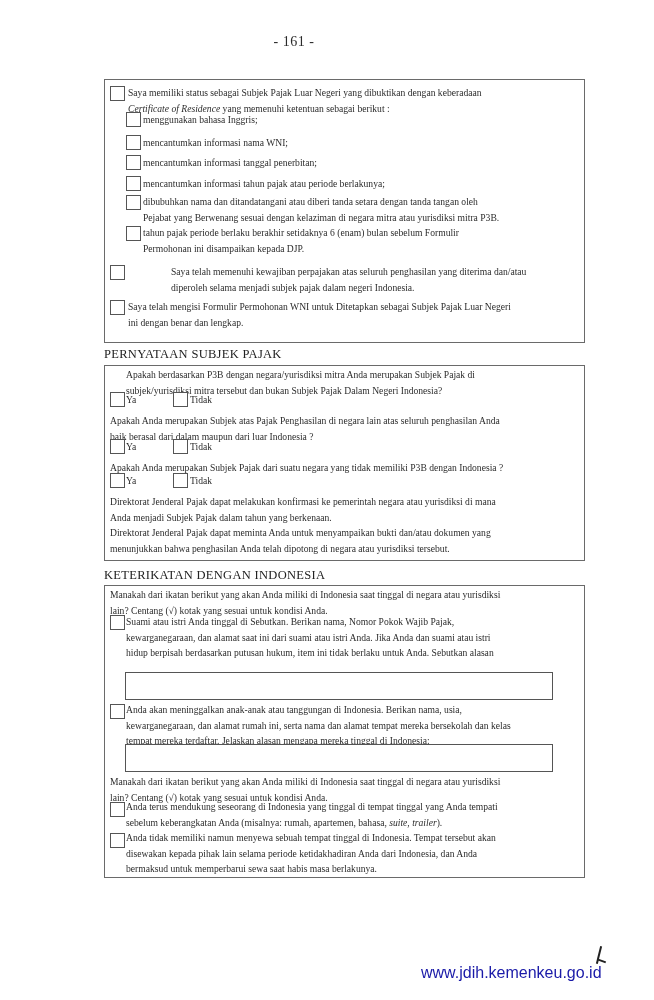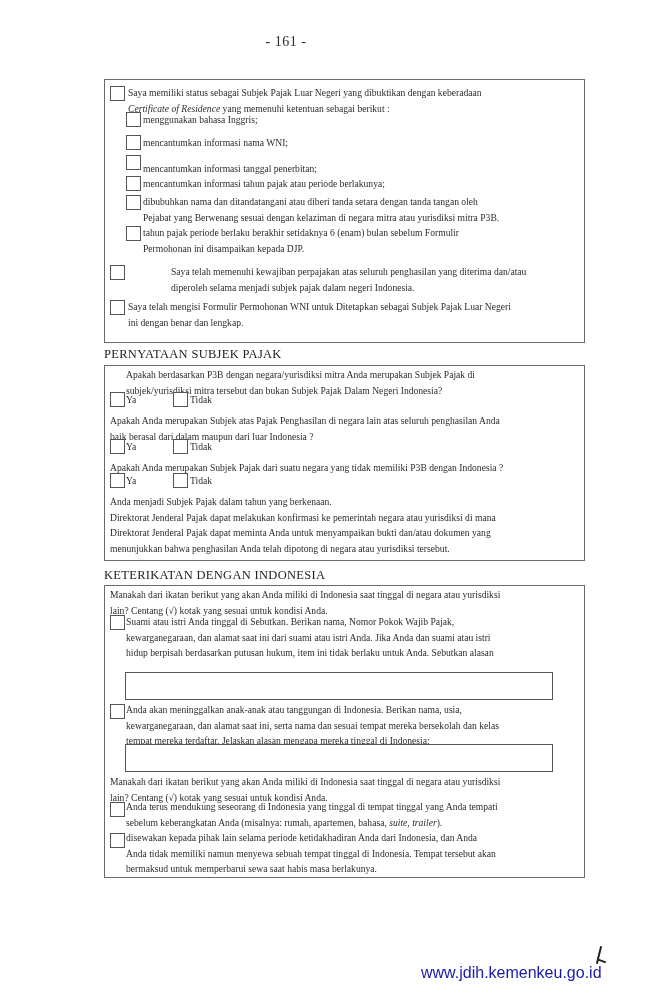--- a/index.html
+++ b/index.html
@@ -1,18 +1,18 @@
 <!DOCTYPE html>
 <html><head>
 <meta charset="utf-8">
 <style>
   html, body { margin: 0; padding: 0; background: #ffffff; }
   body { width: 654px; height: 1000px; position: relative; overflow: hidden;
          font-family: "DejaVu Serif", "Liberation Serif", serif; color: #2a2a2a; }
-  .page-num { position: absolute; top: 34px; left: 0; width: 572px; text-align: center;
+  .page-num { position: absolute; top: 34px; left: 8px; width: 572px; text-align: center;
               font-size: 14px; letter-spacing: 0.5px; font-family: "Liberation Serif", serif; }
   .box { position: absolute; left: 104px; width: 481px; border: 1px solid #6a6a6a;
          box-sizing: border-box; }
   .txt { font-size: 9.6px; line-height: 15.5px; font-family: "Liberation Serif", serif;
          color: #2c2c2c; }
   .just { text-align: justify; }
   .cb { position: absolute; width: 15px; height: 15px; border: 1px solid #555;
         box-sizing: border-box; background: #fff; }
   .abs { position: absolute; }
   .section-title { position: absolute; left: 104px; font-size: 12.5px; letter-spacing: 0.3px;
@@ -39,21 +39,21 @@
     <div><i>Certificate of Residence</i><span> yang memenuhi ketentuan sebagai berikut :</span></div>
   </div>
 
   <div class="cb" style="left:21px; top:32px;"></div>
   <div class="abs txt" style="left:38px; top:32px;">menggunakan bahasa Inggris;</div>
 
   <div class="cb" style="left:21px; top:55px;"></div>
   <div class="abs txt" style="left:38px; top:55px;">mencantumkan informasi nama WNI;</div>
 
   <div class="cb" style="left:21px; top:75px;"></div>
-  <div class="abs txt" style="left:38px; top:81px;">mencantumkan informasi tanggal penerbitan;</div>
+  <div class="abs txt" style="left:38px; top:75px;">mencantumkan informasi tanggal penerbitan;</div>
 
   <div class="cb" style="left:21px; top:96px;"></div>
   <div class="abs txt" style="left:38px; top:96px;">mencantumkan informasi tahun pajak atau periode berlakunya;</div>
 
   <div class="cb" style="left:21px; top:115px;"></div>
   <div class="abs txt just" style="left:38px; top:114px; width:437px;">
     <div>dibubuhkan nama dan ditandatangani atau diberi tanda setara dengan tanda tangan oleh</div>
     <div>Pejabat yang Berwenang sesuai dengan kelaziman di negara mitra atau yurisdiksi mitra P3B.</div>
   </div>
 
@@ -96,22 +96,22 @@
   <div class="cb" style="left:68px; top:73px;"></div>
   <div class="abs txt" style="left:85px; top:73px;">Tidak</div>
 
   <div class="abs txt" style="left:5px; top:94px; width:470px;">Apakah Anda merupakan Subjek Pajak dari suatu negara yang tidak memiliki P3B dengan Indonesia ?</div>
   <div class="cb" style="left:5px; top:107px;"></div>
   <div class="abs txt" style="left:21px; top:107px;">Ya</div>
   <div class="cb" style="left:68px; top:107px;"></div>
   <div class="abs txt" style="left:85px; top:107px;">Tidak</div>
 
   <div class="abs txt just" style="left:5px; top:128px; width:470px;">
+    <div>Direktorat Jenderal Pajak dapat melakukan konfirmasi ke pemerintah negara atau yurisdiksi di mana</div>
     <div>Anda menjadi Subjek Pajak dalam tahun yang berkenaan.</div>
-    <div>Direktorat Jenderal Pajak dapat melakukan konfirmasi ke pemerintah negara atau yurisdiksi di mana</div>
     <div>Direktorat Jenderal Pajak dapat meminta Anda untuk menyampaikan bukti dan/atau dokumen yang</div>
     <div>menunjukkan bahwa penghasilan Anda telah dipotong di negara atau yurisdiksi tersebut.</div>
   </div>
 </div>
 
 <div class="section-title" style="top:568px;">KETERIKATAN DENGAN INDONESIA</div>
 <div class="box" style="top:585px; height:293px;">
   <div class="abs txt" style="left:5px; top:1px; width:470px;">
     <div>Manakah dari ikatan berikut yang akan Anda miliki di Indonesia saat tinggal di negara atau yurisdiksi</div>
     <div>lain? Centang (√) kotak yang sesuai untuk kondisi Anda.</div>
@@ -121,39 +121,39 @@
   <div class="abs txt" style="left:21px; top:28px; width:454px;">
     <div>Suami atau istri Anda tinggal di Sebutkan. Berikan nama, Nomor Pokok Wajib Pajak,</div>
     <div>kewarganegaraan, dan alamat saat ini dari suami atau istri Anda. Jika Anda dan suami atau istri</div>
     <div>hidup berpisah berdasarkan putusan hukum, item ini tidak berlaku untuk Anda. Sebutkan alasan</div>
   </div>
   <div class="field" style="left:20px; top:86px; width:428px; height:28px;"></div>
 
   <div class="cb" style="left:5px; top:118px;"></div>
   <div class="abs txt" style="left:21px; top:116px; width:454px;">
     <div>Anda akan meninggalkan anak-anak atau tanggungan di Indonesia. Berikan nama, usia,</div>
-    <div>kewarganegaraan, dan alamat saat ini, serta nama dan sesuai tempat mereka bersekolah dan kelas</div>
+    <div>kewarganegaraan, dan alamat rumah ini, serta nama dan alamat tempat mereka bersekolah dan kelas</div>
     <div>tempat mereka terdaftar. Jelaskan alasan mengapa mereka tinggal di Indonesia:</div>
   </div>
   <div class="field" style="left:20px; top:158px; width:428px; height:28px;"></div>
 
   <div class="abs txt" style="left:5px; top:188px; width:470px;">
     <div>Manakah dari ikatan berikut yang akan Anda miliki di Indonesia saat tinggal di negara atau yurisdiksi</div>
     <div>lain? Centang (√) kotak yang sesuai untuk kondisi Anda.</div>
   </div>
 
   <div class="cb" style="left:5px; top:216px;"></div>
   <div class="abs txt" style="left:21px; top:213px; width:454px;">
     <div>Anda terus mendukung seseorang di Indonesia yang tinggal di tempat tinggal yang Anda tempati</div>
     <div><span>sebelum keberangkatan Anda (misalnya: rumah, apartemen, bahasa, </span><i>suite</i><span>, </span><i>trailer</i><span>).</span></div>
   </div>
 
   <div class="cb" style="left:5px; top:247px;"></div>
   <div class="abs txt" style="left:21px; top:244px; width:454px;">
+    <div>Anda tidak memiliki namun menyewa sebuah tempat tinggal di Indonesia. Tempat tersebut akan</div>
     <div>disewakan kepada pihak lain selama periode ketidakhadiran Anda dari Indonesia, dan Anda</div>
-    <div>Anda tidak memiliki namun menyewa sebuah tempat tinggal di Indonesia. Tempat tersebut akan</div>
     <div>bermaksud untuk memperbarui sewa saat habis masa berlakunya.</div>
   </div>
 </div>
 
 <div class="mark"></div>
 <div class="mark2"></div>
 <a class="footer-link">www.jdih.kemenkeu.go.id</a>
 
 </body></html>

